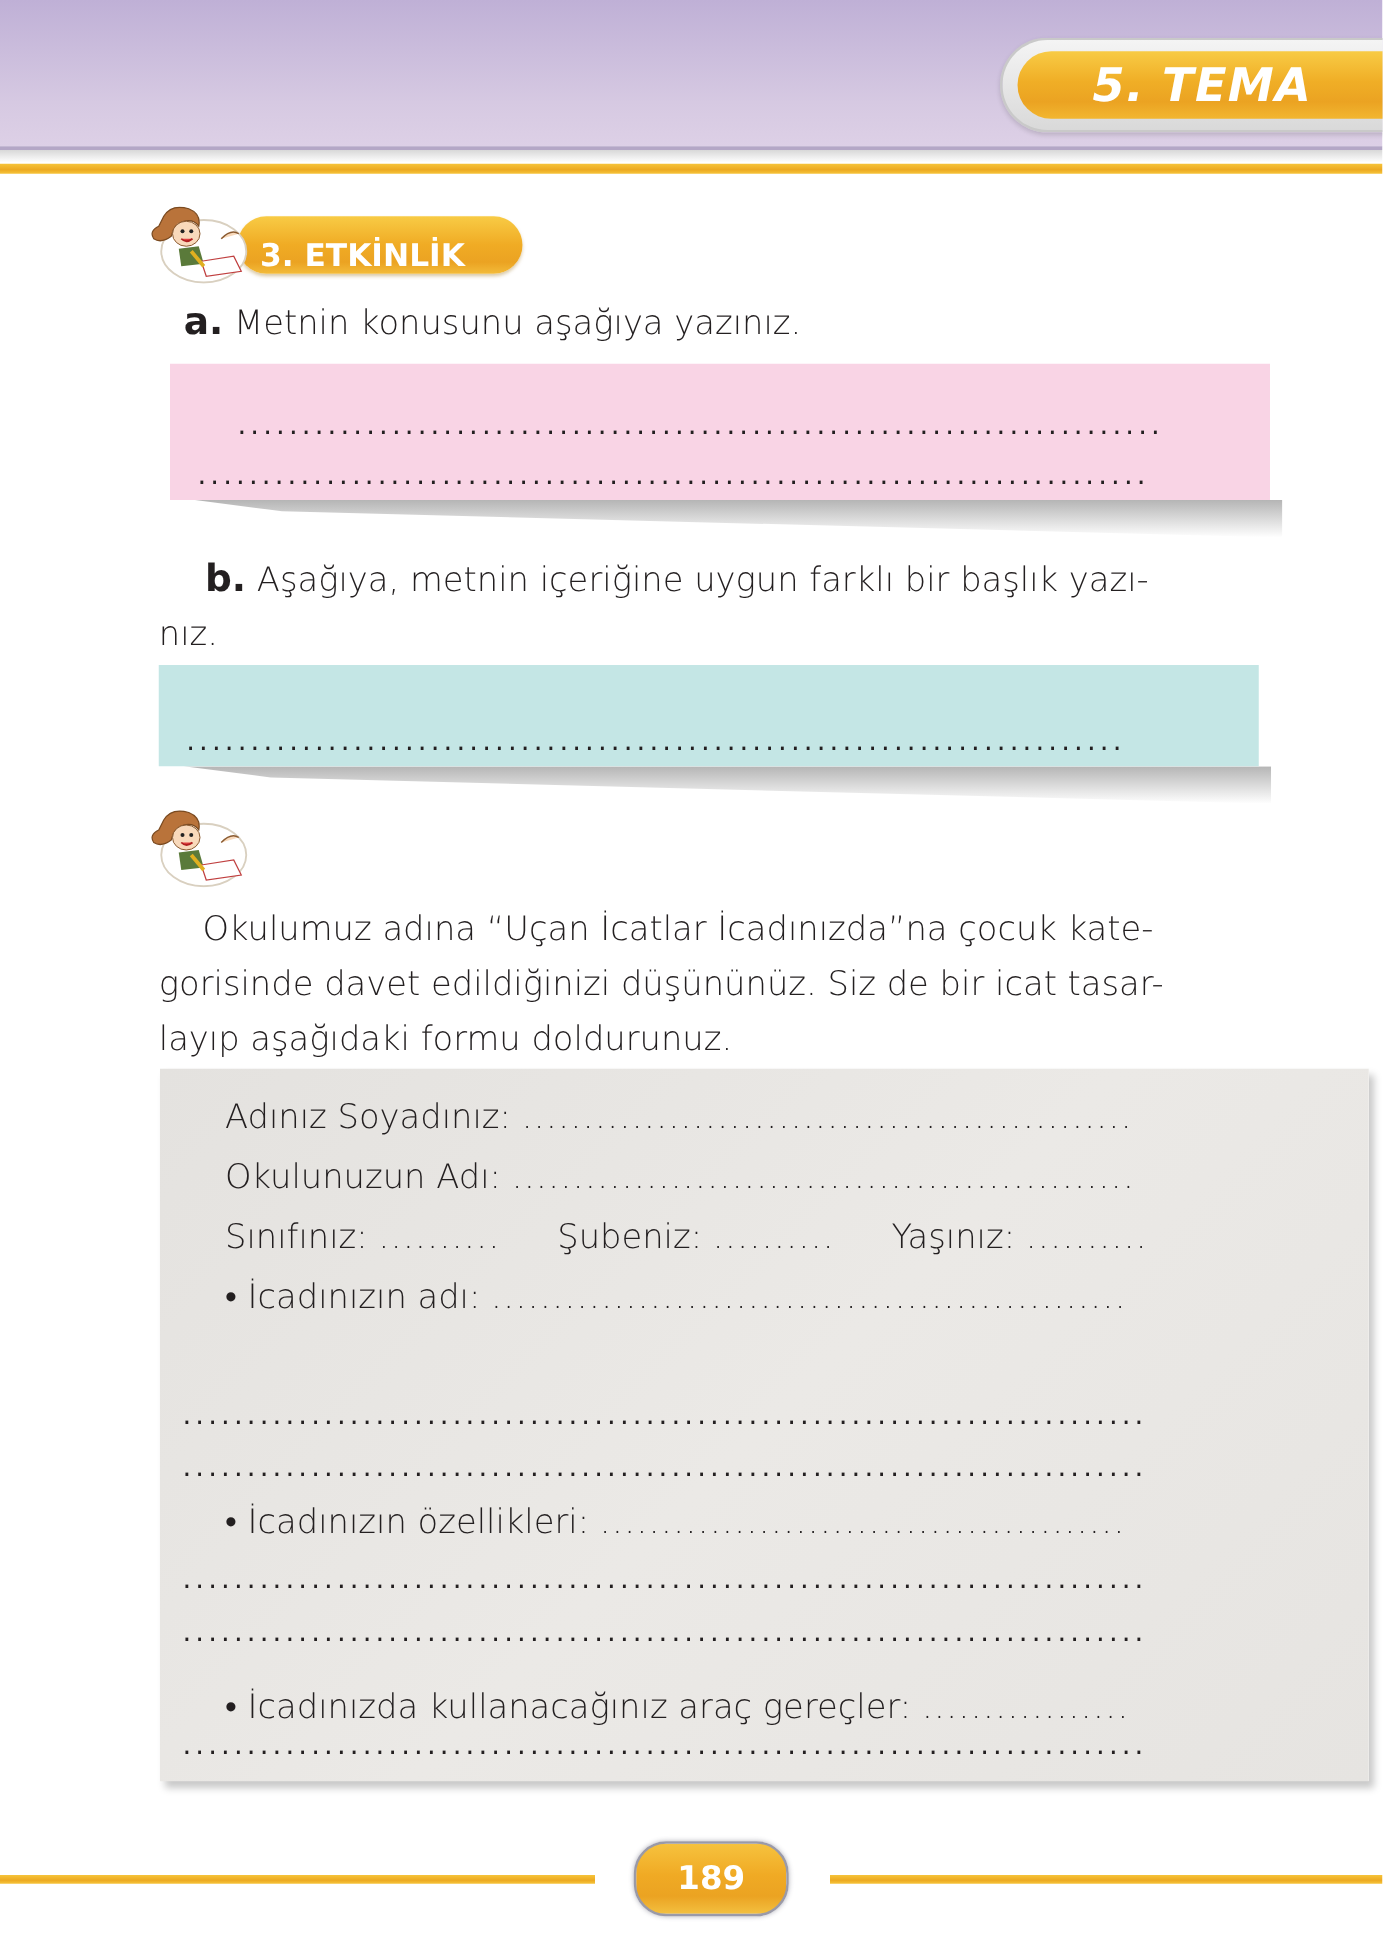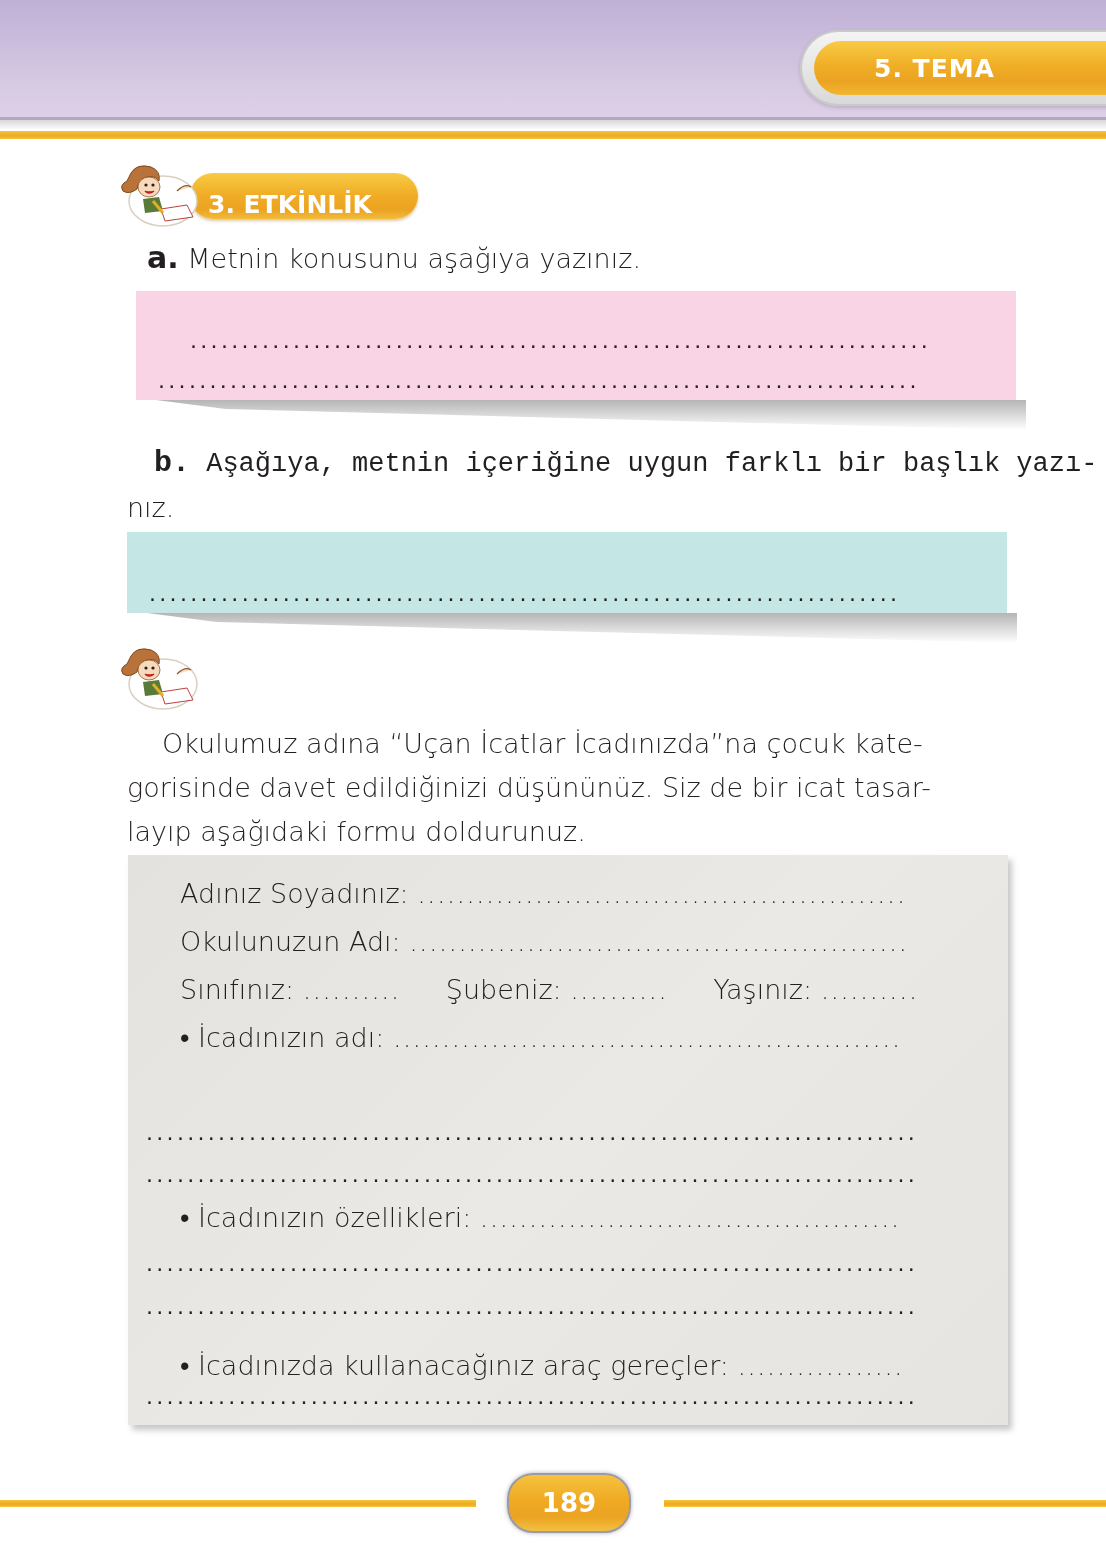--- a/index.html
+++ b/index.html
@@ -27,22 +27,22 @@
     border: 2px solid #c9c9c9; border-right: none;
     box-shadow: 0 2px 4px rgba(0,0,0,0.15);
   }
   .theme-badge-inner {
     position: absolute; left: 12px; top: 9px; right: 0; bottom: 9px;
     border-radius: 30px 0 0 30px;
     background: linear-gradient(to bottom, #f8cb45 0%, #f0ae26 45%, #eba322 75%, #f2b630 100%);
     display: flex; align-items: center; padding-left: 60px;
   }
   .theme-badge-text {
-    font-family: "DejaVu Sans", sans-serif; font-weight: bold; font-size: 25px;
-    color: #ffffff; letter-spacing: 1px;
+    font-family: "DejaVu Sans", sans-serif; font-weight: bold; font-size: 37px;
+    color: #ffffff; letter-spacing: 1px; font-style: italic;
   }
 
   
   .activity {
     position: absolute; left: 115px; width: 310px; height: 60px;
   }
   .activity-pill {
     position: absolute; left: 75px; top: 8px; width: 228px; height: 46px;
     border-radius: 23px;
     background: linear-gradient(to bottom, #f8cb45 0%, #f0ab24 50%, #eba322 80%, #f3bb3a 100%);
@@ -76,21 +76,21 @@
     clip-path: polygon(0 0, 100% 0, 100% 100%, 8% 30%);
   }
   .dots {
     position: absolute; font-family: "DejaVu Sans", sans-serif; font-size: 22px;
     letter-spacing: 3.3px; white-space: nowrap; overflow: hidden; color: #231f20;
     line-height: 24px;
   }
 
   
   .form-box {
-    position: absolute; left: 128px; top: 855px; width: 880px; height: 570px;
+    position: absolute; left: 128px; top: 855px; width: 967px; height: 570px;
     background: linear-gradient(135deg, #e4e2df 0%, #ebe9e6 50%, #e6e4e1 100%);
     box-shadow: 4px 5px 6px rgba(0,0,0,0.22);
   }
   .form-line {
     position: absolute; font-family: "DejaVu Sans", sans-serif; font-size: 27px;
     font-weight: 300; color: #231f20; white-space: nowrap; line-height: 34px;
   }
   .form-line .dotfill {
     letter-spacing: 1.2px;
   }
@@ -147,21 +147,21 @@
   <span>Metnin konusunu aşağıya yazınız.</span>
 </div>
 
 <div class="answer-box" style="left:136px; top:291px; width:880px; height:109px;">
   <div class="shadow" style="top:109px;"></div>
   <div class="fill" style="background:#f9d4e5;"></div>
   <div class="dots" style="left:54px; top:38px; width:810px;">........................................................................</div>
   <div class="dots" style="left:22px; top:78px; width:842px;">..........................................................................</div>
 </div>
 
-<div class="para" style="left:154px; top:440px;font-family:Liberation Mono, monospace;">
+<div class="para" style="left:164px; top:440px;">
   <span class="lead">b.</span>
   <span>Aşağıya, metnin içeriğine uygun farklı bir başlık yazı-</span>
 </div>
 <div class="para" style="left:127px; top:484px;">nız.</div>
 
 <div class="answer-box" style="left:127px; top:532px; width:880px; height:81px;">
   <div class="shadow" style="top:81px;"></div>
   <div class="fill" style="background:#c4e6e5;"></div>
   <div class="dots" style="left:22px; top:50px; width:836px;">.........................................................................</div>
 </div>

